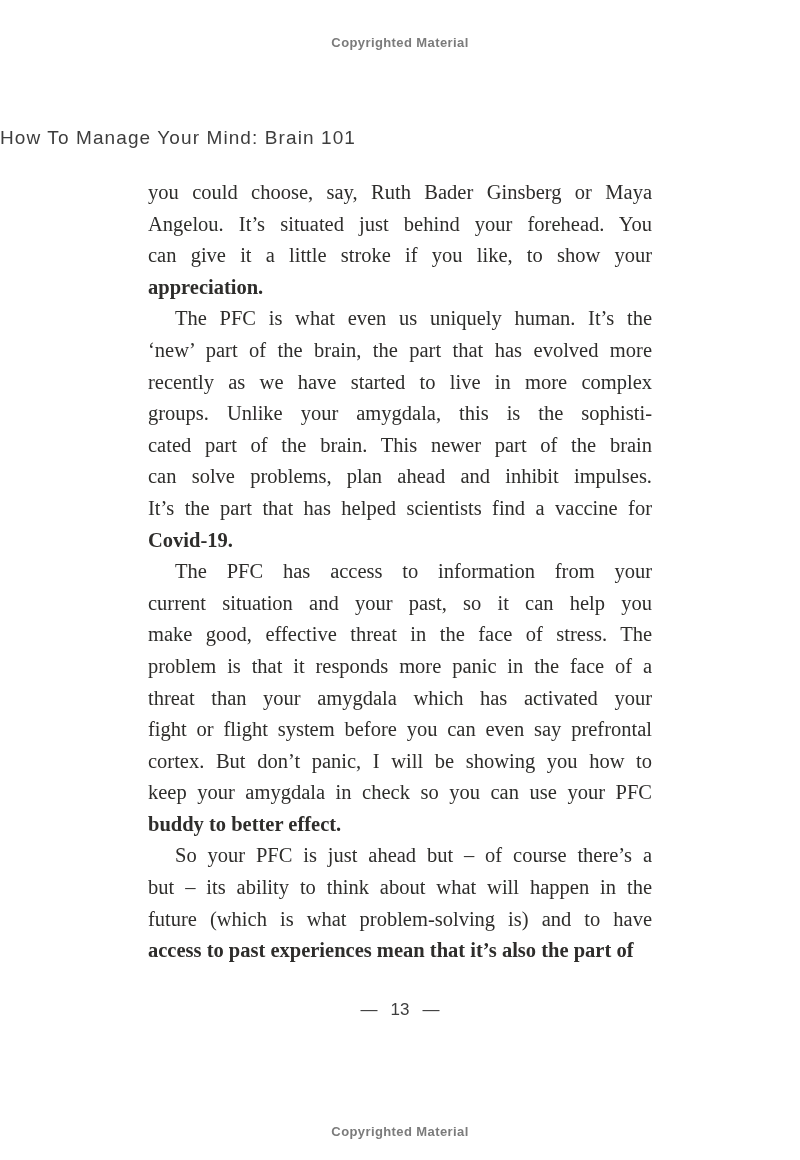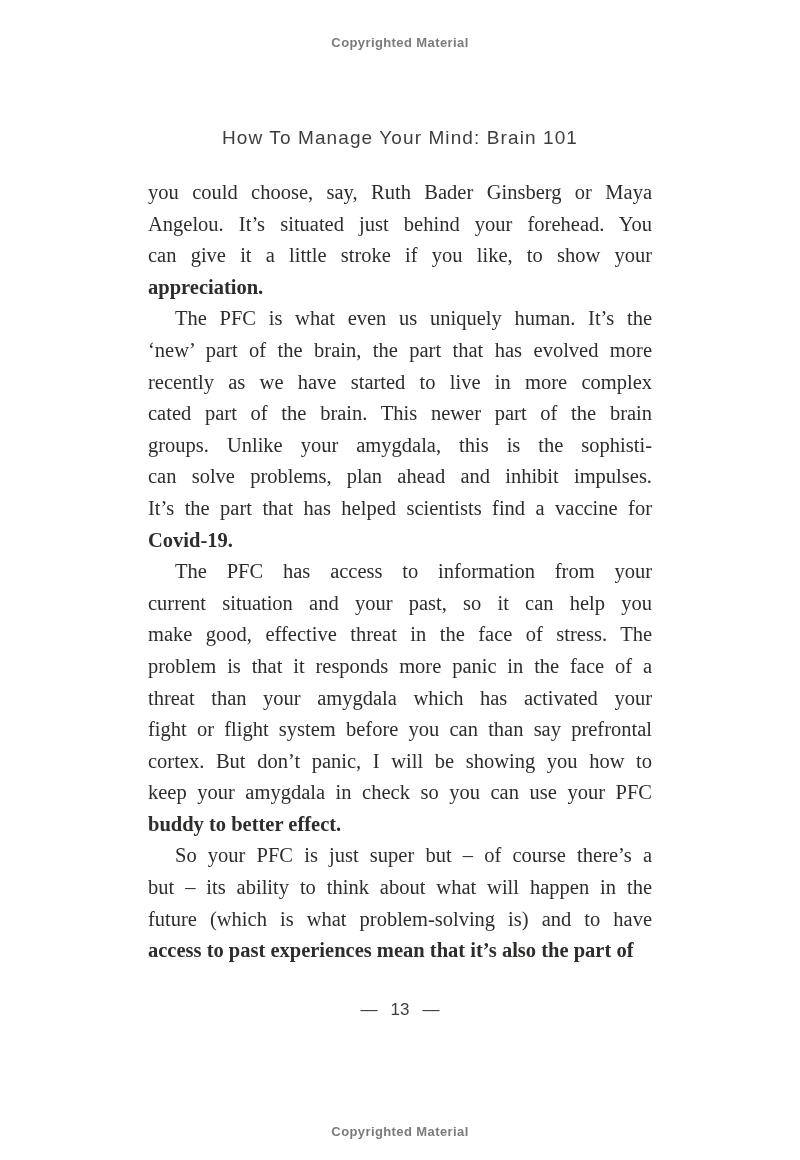--- a/index.html
+++ b/index.html
@@ -21,21 +21,20 @@
     font-family: "Liberation Sans", sans-serif;
     font-size: 13px;
     font-weight: bold;
     letter-spacing: 0.4px;
     color: var(--notice-color, #7b7b7b);
     line-height: 16px;
   }
   .top-notice { padding-top: 27px; }
   .chapter-title {
     margin: 74px 0 0 0;
-    text-align: center;
     font-family: "Liberation Sans", sans-serif;
     font-size: 19px;
     font-weight: normal;
     letter-spacing: 1.1px;
     color: var(--title-color, #3d3d3d);
     line-height: 26px;
   }
   .body-text {
     width: 504px;
     margin: 26px auto 0 auto;
@@ -79,35 +78,35 @@
   <h1 class="chapter-title">How To Manage Your Mind: Brain 101</h1>
 
   <div class="body-text">
       <div class="line">you could choose, say, Ruth Bader Ginsberg or Maya</div>
       <div class="line">Angelou. It’s situated just behind your forehead. You</div>
       <div class="line">can give it a little stroke if you like, to show your</div>
       <div class="line last">appreciation.</div>
       <div class="line indent">The PFC is what even us uniquely human. It’s the</div>
       <div class="line">‘new’ part of the brain, the part that has evolved more</div>
       <div class="line">recently as we have started to live in more complex</div>
+      <div class="line">groups. Unlike your amygdala, this is the sophisti-</div>
       <div class="line">cated part of the brain. This newer part of the brain</div>
-      <div class="line">groups. Unlike your amygdala, this is the sophisti-</div>
       <div class="line">can solve problems, plan ahead and inhibit impulses.</div>
       <div class="line">It’s the part that has helped scientists find a vaccine for</div>
       <div class="line last">Covid-19.</div>
       <div class="line indent">The PFC has access to information from your</div>
       <div class="line">current situation and your past, so it can help you</div>
       <div class="line">make good, effective threat in the face of stress. The</div>
       <div class="line">problem is that it responds more panic in the face of a</div>
       <div class="line">threat than your amygdala which has activated your</div>
-      <div class="line">fight or flight system before you can than say prefrontal</div>
+      <div class="line">fight or flight system before you can even say prefrontal</div>
       <div class="line">cortex. But don’t panic, I will be showing you how to</div>
       <div class="line">keep your amygdala in check so you can use your PFC</div>
       <div class="line last">buddy to better effect.</div>
-      <div class="line indent">So your PFC is just super but – of course there’s a</div>
+      <div class="line indent">So your PFC is just ahead but – of course there’s a</div>
       <div class="line">but – its ability to think about what will happen in the</div>
       <div class="line">future (which is what problem-solving is) and to have</div>
       <div class="line last">access to past experiences mean that it’s also the part of</div>
     </div>
 
   <div class="page-number">
     <span>—</span>
     <span>13</span>
     <span>—</span>
   </div>

